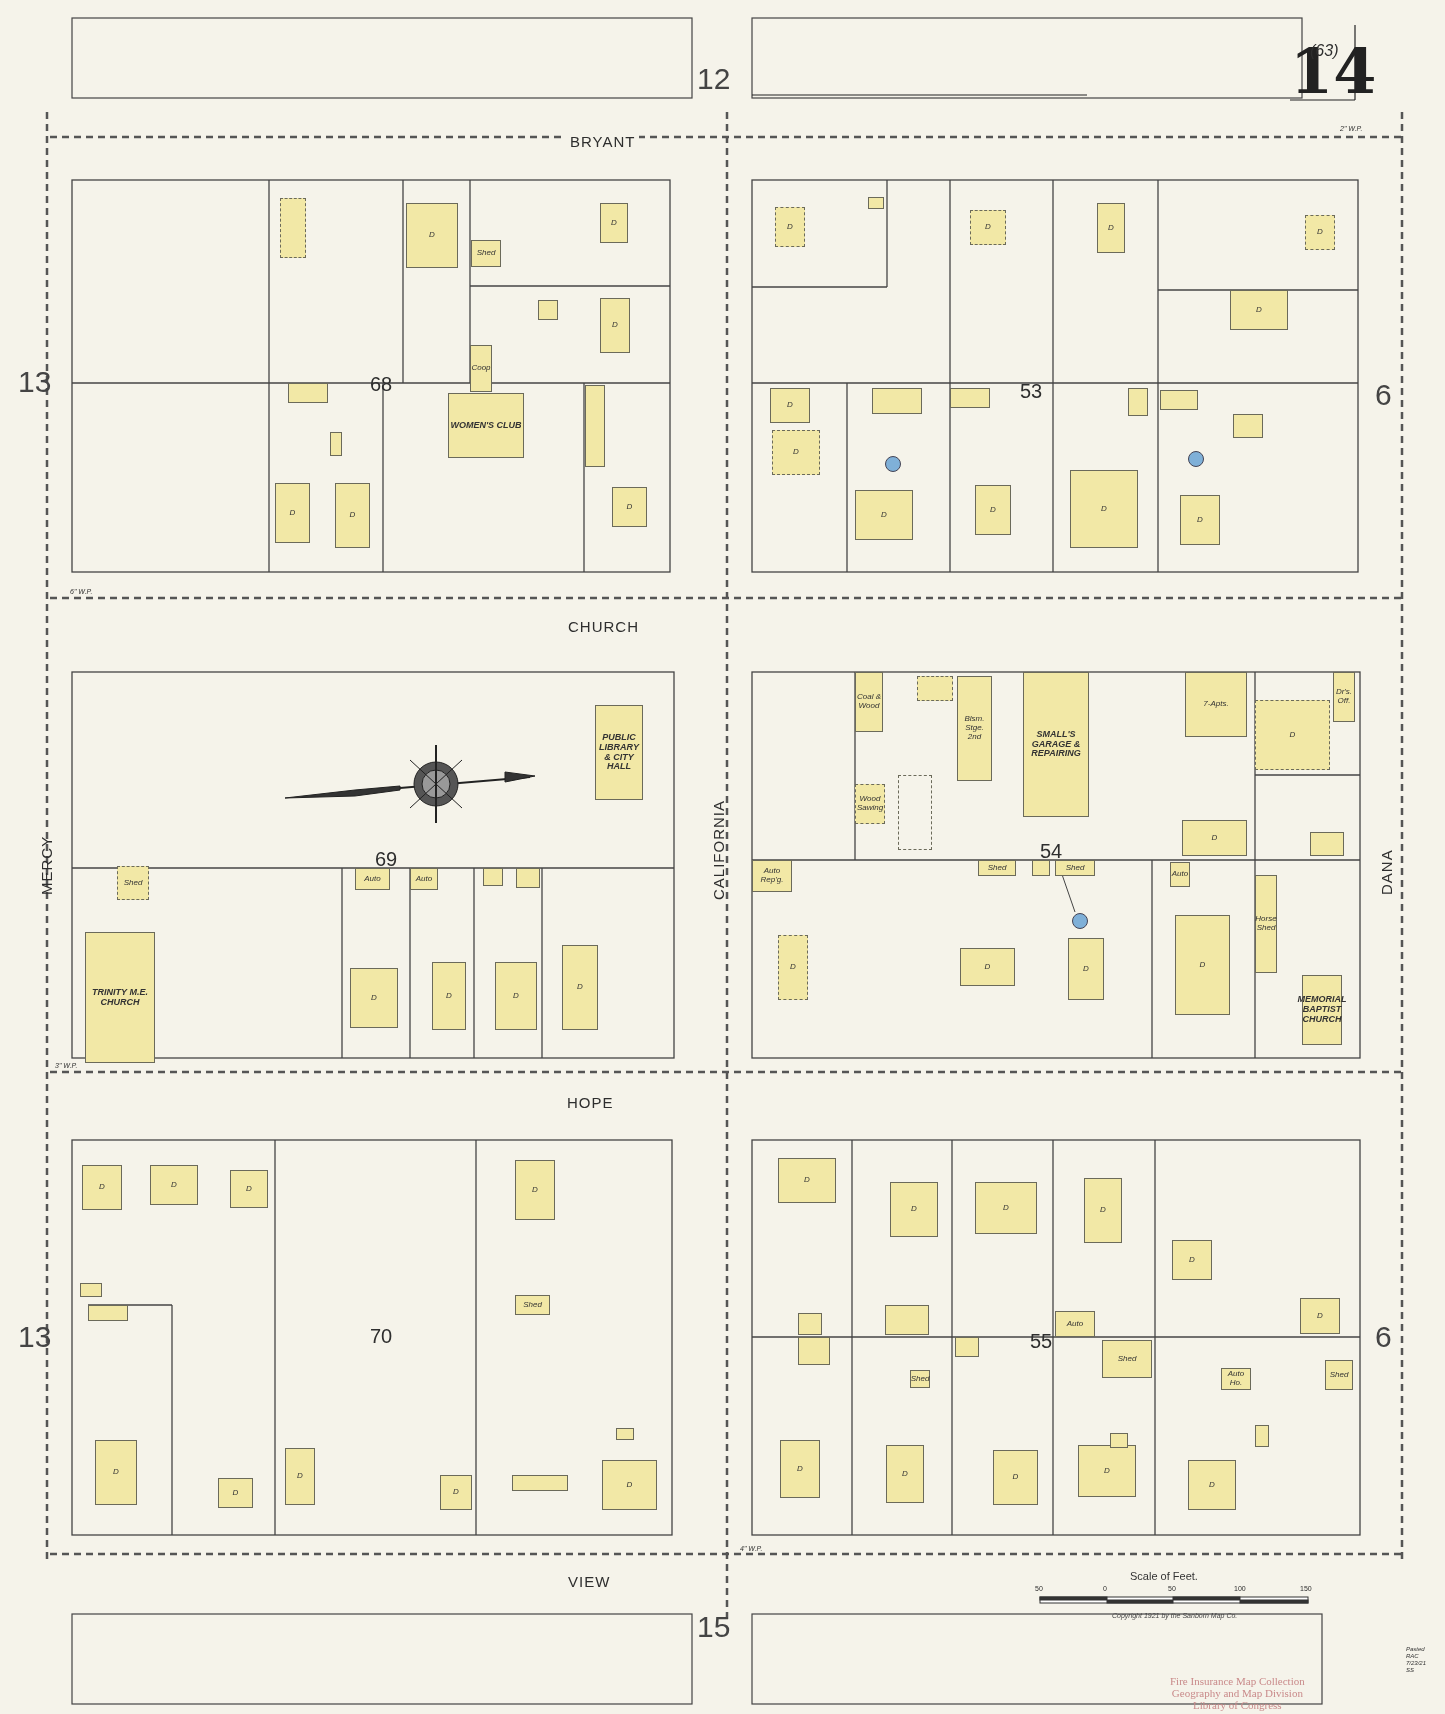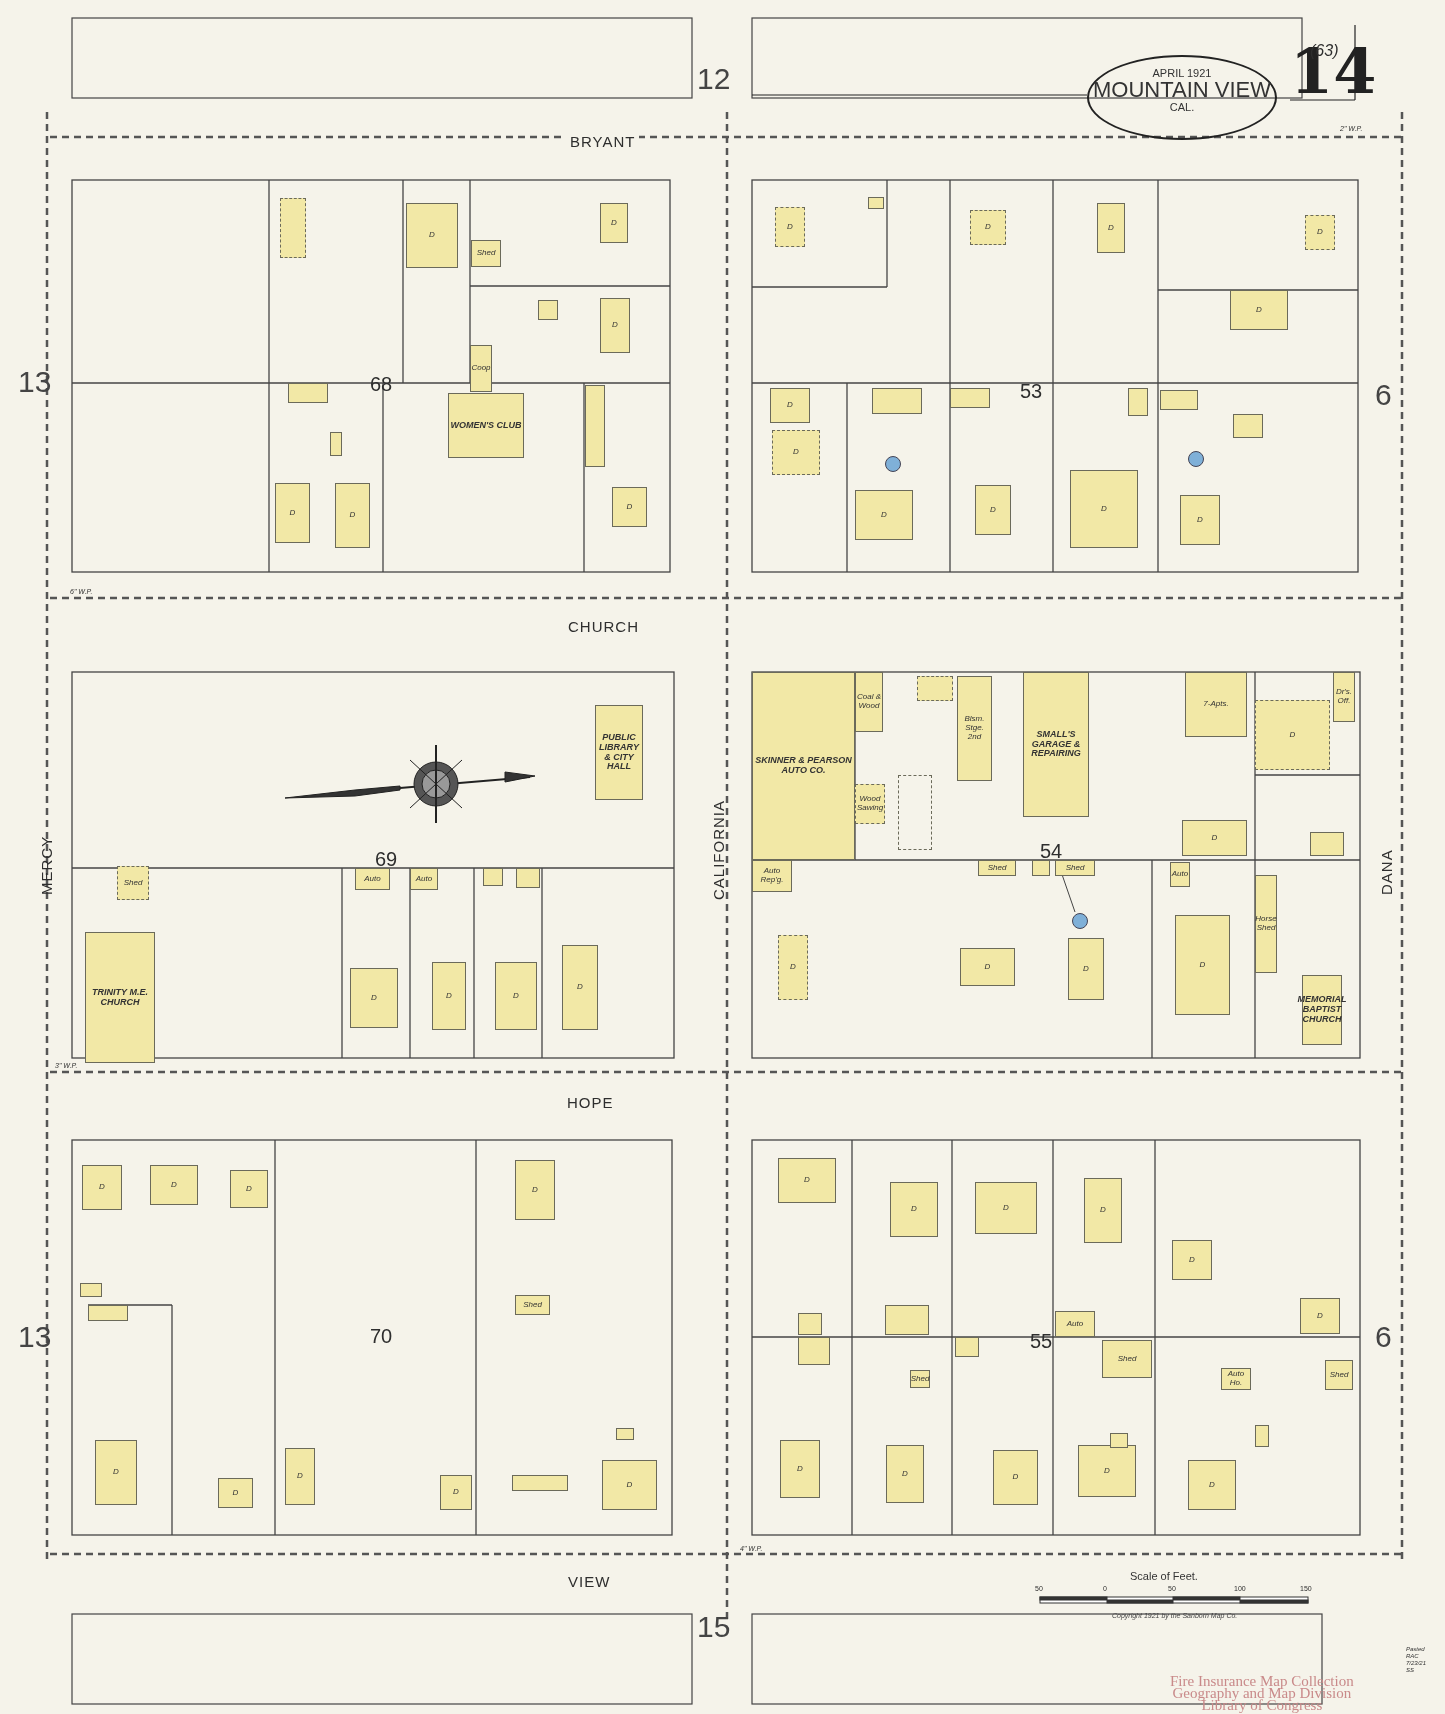--- a/index.html
+++ b/index.html
@@ -11,21 +11,21 @@
   .block{font-size:20px;}
   .pagenum{font-family:"DejaVu Serif",serif;font-weight:bold;font-size:62px;color:#222;}
   .edge{font-size:30px;color:#444;font-family:"Liberation Sans",sans-serif;}
   .bld{position:absolute;background:#f2e8a6;border:1px solid #6b6a5a;box-sizing:border-box;font-size:8px;font-style:italic;color:#333;display:flex;align-items:center;justify-content:center;text-align:center;line-height:1.1;}
   .bld.dash{border-style:dashed;}
   .bld b{font-size:9px;}
   .title-oval{position:absolute;left:1087px;top:55px;width:190px;height:85px;border:2px solid #222;border-radius:50%;text-align:center;box-sizing:border-box;}
   .title-oval .t1{font-size:11px;margin-top:10px;}
   .title-oval .t2{font-size:22px;line-height:22px;}
   .title-oval .t3{font-size:11px;}
-  .stamp{position:absolute;left:1170px;top:1675px;color:#c98a8a;font-family:"Liberation Serif",serif;font-size:15px;text-align:center;line-height:12px;}
+  .stamp{position:absolute;left:1170px;top:1675px;color:#c98a8a;font-family:"Liberation Serif",serif;font-size:11px;text-align:center;line-height:12px;}
   .copyright{position:absolute;left:1112px;top:1612px;font-size:7px;font-style:italic;color:#444;}
   .scale-title{position:absolute;left:1130px;top:1570px;font-size:11px;color:#333;}
   .hydrant{position:absolute;width:14px;height:14px;border-radius:50%;background:#7fb0d8;border:1px solid #445;}
   .handnote{position:absolute;left:1406px;top:1646px;font-size:6px;font-style:italic;color:#333;line-height:7px;}
 </style>
 </head>
 <body>
 
 <div class="sheet">
 
@@ -118,25 +118,20 @@
 
   <g stroke="#222" fill="none" stroke-width="1.2">
     <line x1="1290" y1="100" x2="1355" y2="100"></line>
     <line x1="1355" y1="25" x2="1355" y2="100"></line>
     <line x1="752" y1="95" x2="1087" y2="95"></line>
   </g>
 
   <line x1="1057" y1="860" x2="1075" y2="912" stroke="#444"></line>
 </svg>
 
-<div class="title-oval">
-  <div class="t1">APRIL 1921</div>
-  <div class="t2">MOUNTAIN VIEW</div>
-  <div class="t3">CAL.</div>
-</div>
 <div class="lbl pagenum" style="left:1290px;top:35px;">14</div>
 <div class="lbl" style="left:1310px;top:42px;font-size:16px;font-style:italic;">(63)</div>
 
 <div class="lbl edge" style="left:697px;top:62px;">12</div>
 <div class="lbl edge" style="left:697px;top:1610px;">15</div>
 <div class="lbl edge" style="left:18px;top:365px;">13</div>
 <div class="lbl edge" style="left:18px;top:1320px;">13</div>
 <div class="lbl edge" style="left:1375px;top:378px;">6</div>
 <div class="lbl edge" style="left:1375px;top:1320px;">6</div>
 
@@ -253,23 +248,20 @@
 <div class="bld" style="left:432px;top:962px;width:34px;height:68px;">
       <span>D</span>
     </div>
 <div class="bld" style="left:495px;top:962px;width:42px;height:68px;">
       <span>D</span>
     </div>
 <div class="bld" style="left:562px;top:945px;width:36px;height:85px;">
       <span>D</span>
     </div>
 
-<div class="bld" style="left:752px;top:672px;width:103px;height:188px;">
-      <b>SKINNER &amp; PEARSON AUTO CO.</b>
-    </div>
 <div class="bld" style="left:855px;top:672px;width:28px;height:60px;">
       <span>Coal &amp; Wood</span>
     </div>
 <div class="bld dash" style="left:855px;top:784px;width:30px;height:40px;">
       <span>Wood Sawing</span>
     </div>
 <div class="bld dash" style="left:898px;top:775px;width:34px;height:75px;background:transparent;"></div>
 <div class="bld dash" style="left:917px;top:676px;width:36px;height:25px;"></div>
 <div class="bld" style="left:957px;top:676px;width:35px;height:105px;">
       <span>Blsm. Stge. 2nd</span>

